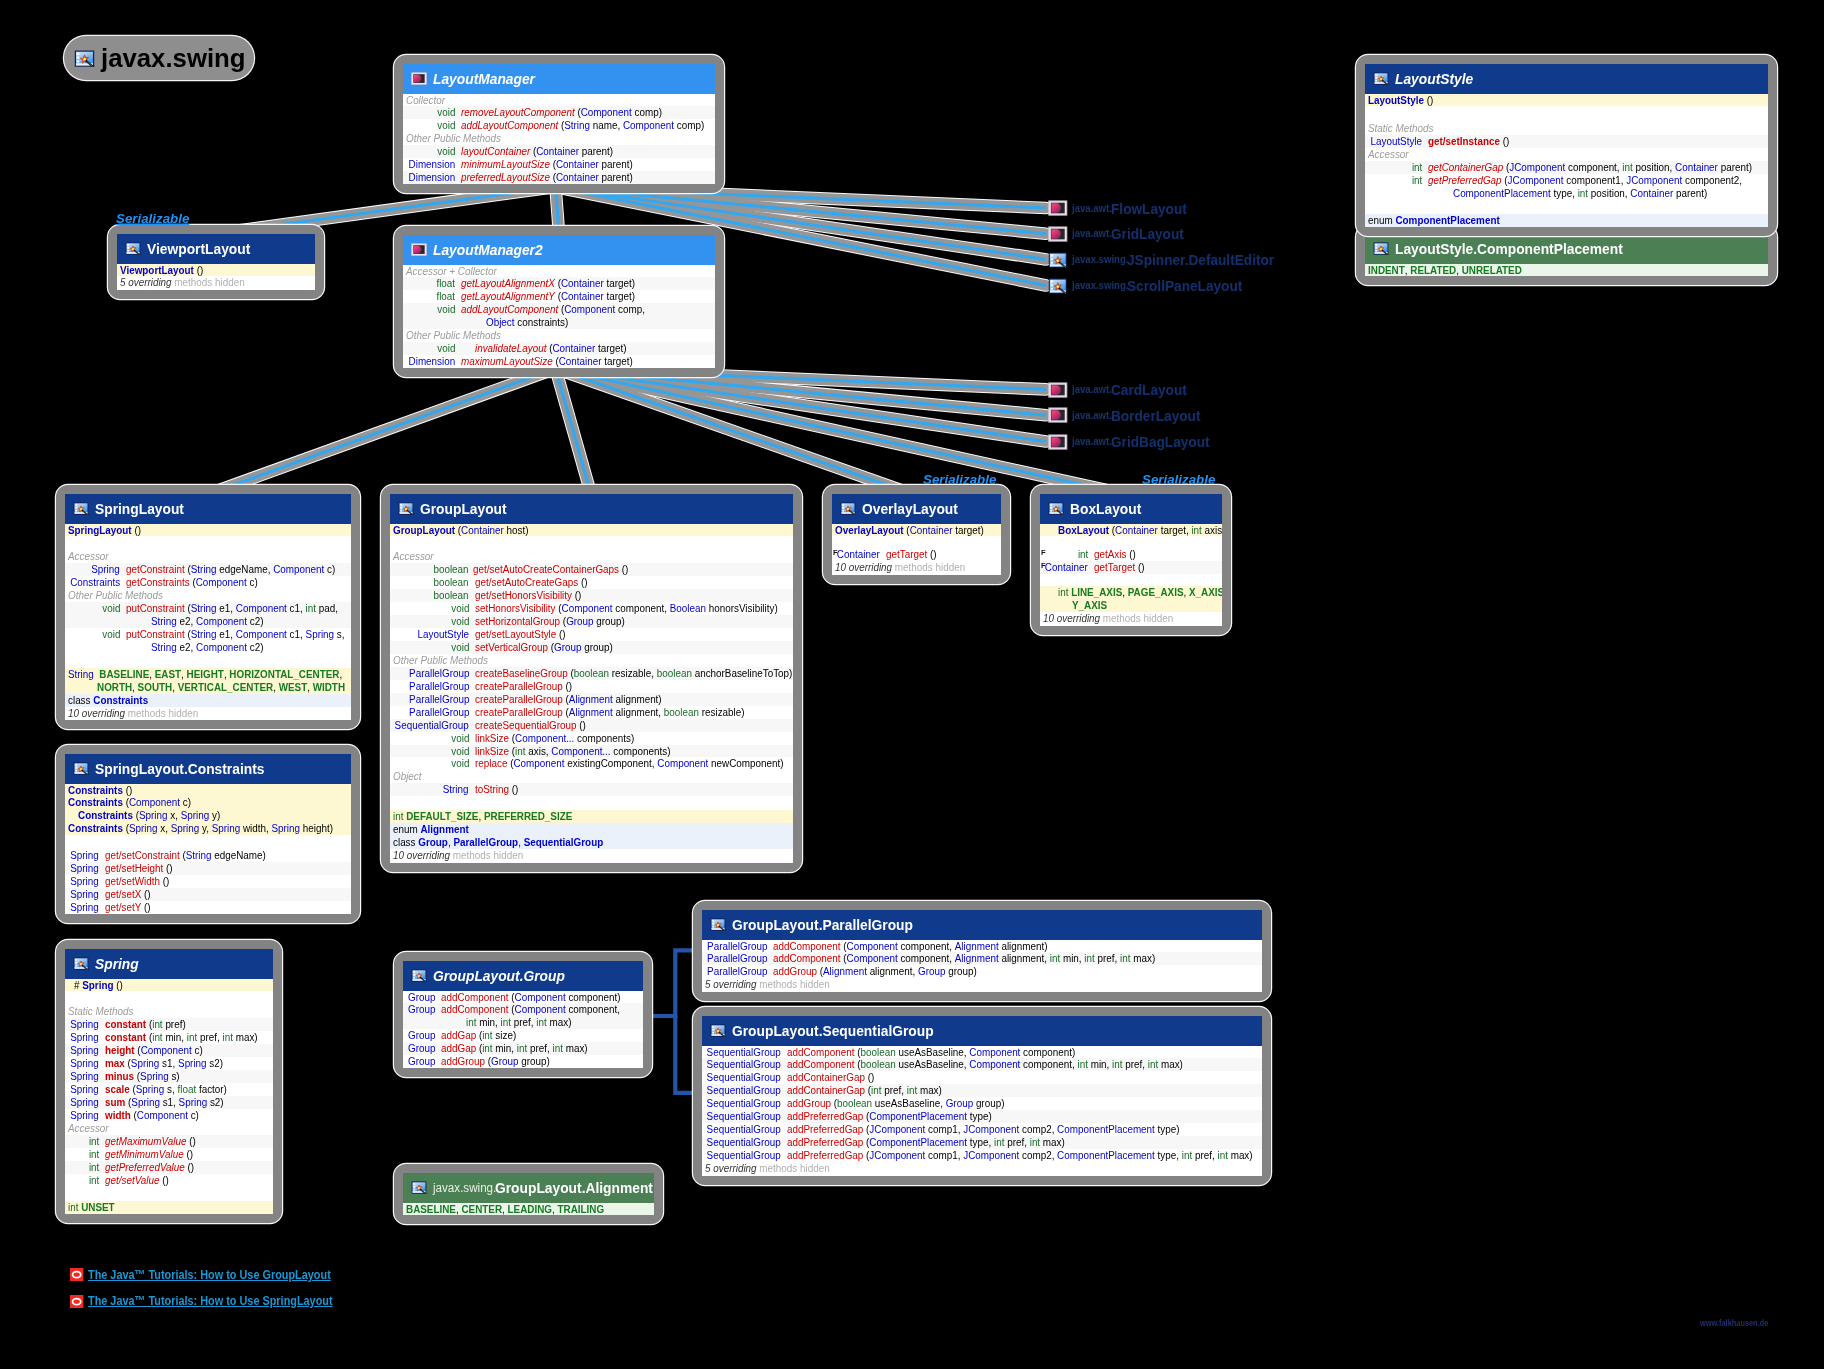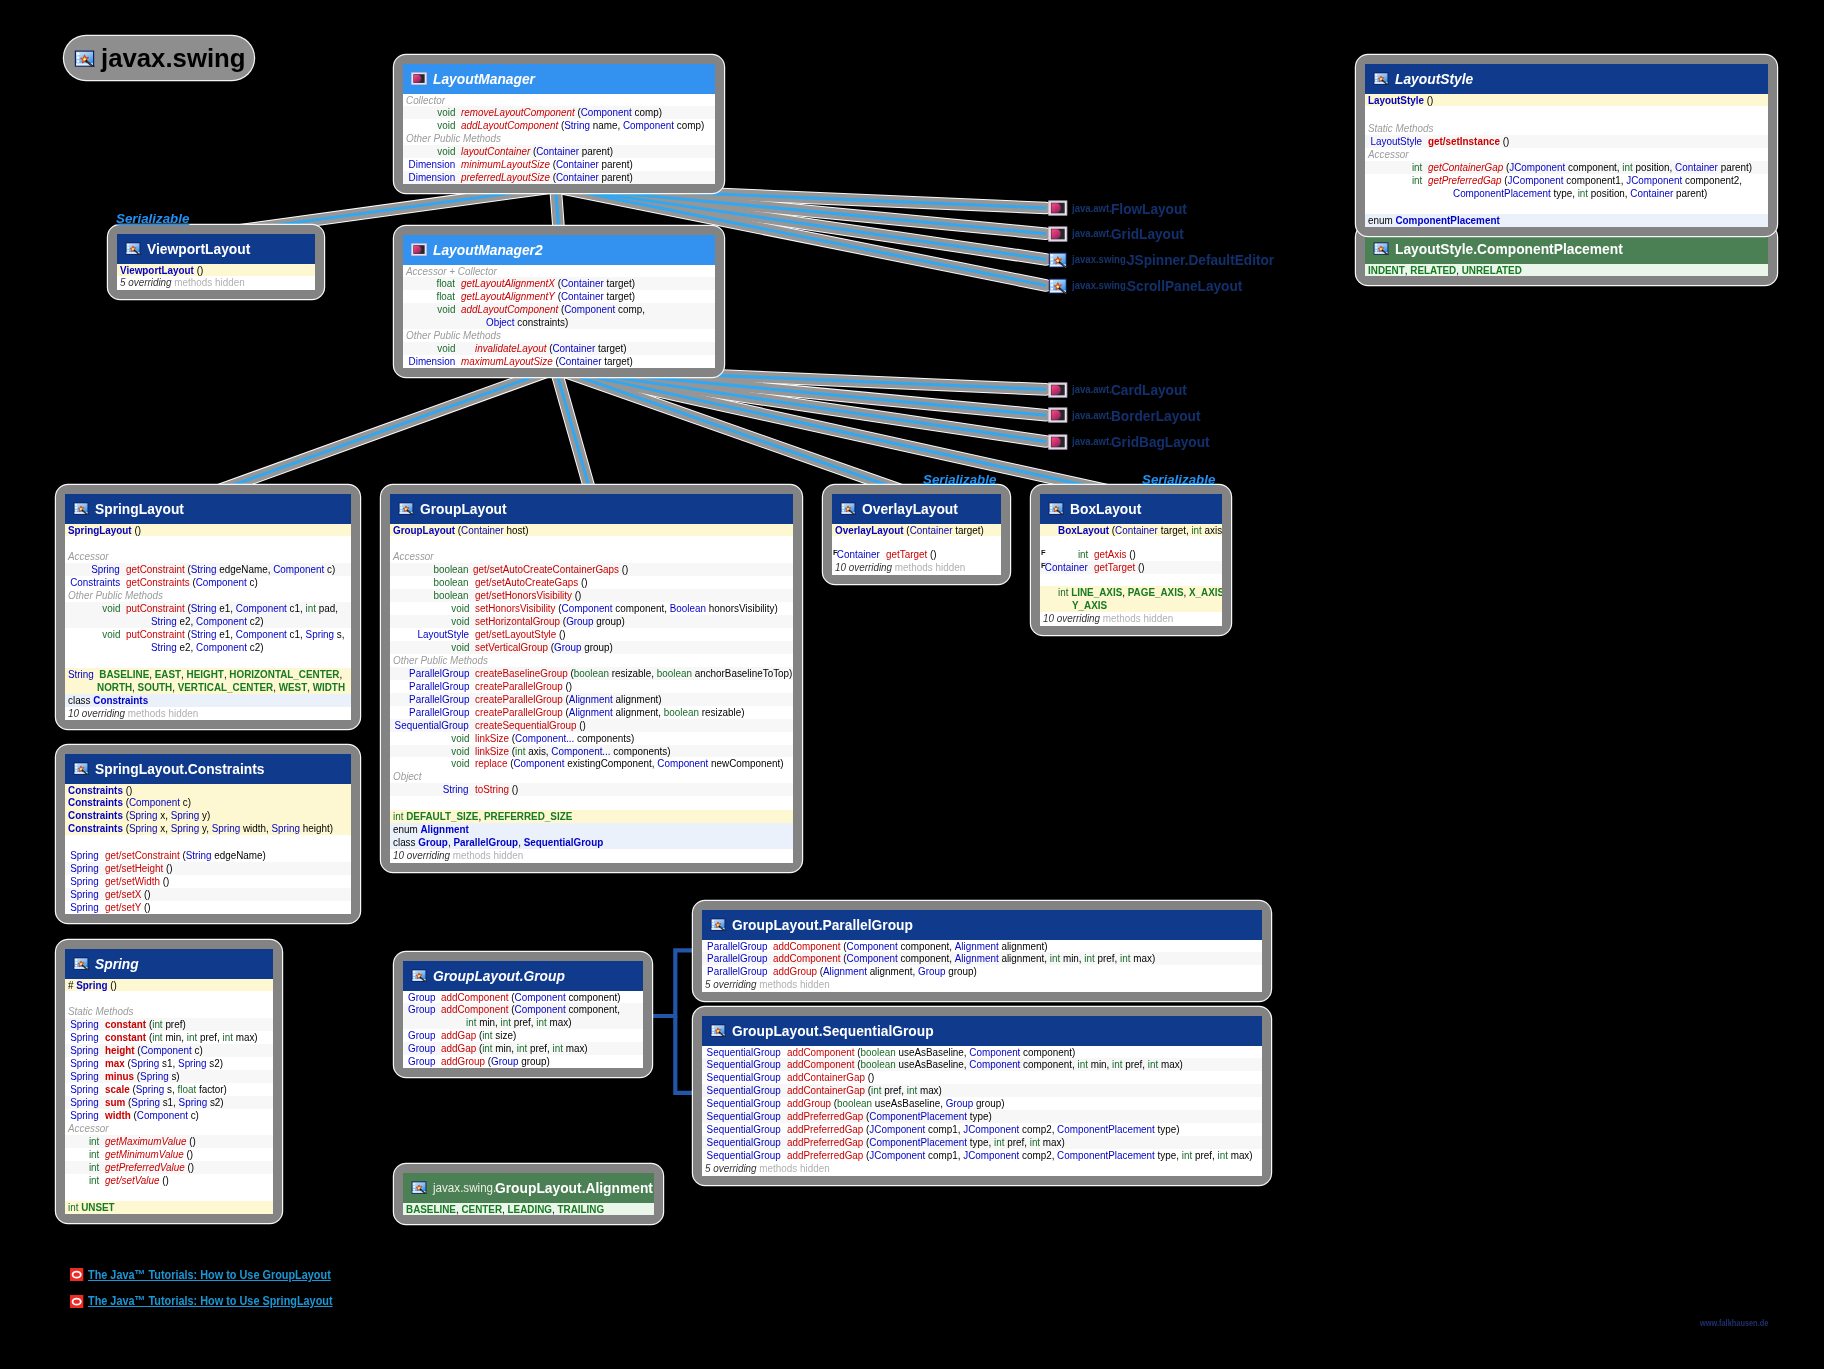--- a/index.html
+++ b/index.html
@@ -786,21 +786,21 @@
         <div class="row ctor">
           <div class="rret" style="width:0px"></div>
           <div class="rbody" style="padding-left:3px"><span><em class="t_cb">Constraints</em><em class="t_n">&nbsp;()</em></span></div>
         </div>
         <div class="row ctor">
           <div class="rret" style="width:0px"></div>
           <div class="rbody" style="padding-left:3px"><span><em class="t_cb">Constraints</em><em class="t_n">&nbsp;(</em><em class="t_t">Component</em><em class="t_n">&nbsp;c)</em></span></div>
         </div>
         <div class="row ctor">
           <div class="rret" style="width:0px"></div>
-          <div class="rbody" style="padding-left:3px"><span><em class="t_cb">Constraints</em><em class="t_n">&nbsp;(</em><em class="t_t">Spring</em><em class="t_n">&nbsp;x,&nbsp;</em><em class="t_t">Spring</em><em class="t_n">&nbsp;y)</em></span></div>
+          <div class="rbody" style="padding-left:13px"><span><em class="t_cb">Constraints</em><em class="t_n">&nbsp;(</em><em class="t_t">Spring</em><em class="t_n">&nbsp;x,&nbsp;</em><em class="t_t">Spring</em><em class="t_n">&nbsp;y)</em></span></div>
         </div>
         <div class="row ctor">
           <div class="rret" style="width:0px"></div>
           <div class="rbody" style="padding-left:3px"><span><em class="t_cb">Constraints</em><em class="t_n">&nbsp;(</em><em class="t_t">Spring</em><em class="t_n">&nbsp;x,&nbsp;</em><em class="t_t">Spring</em><em class="t_n">&nbsp;y,&nbsp;</em><em class="t_t">Spring</em><em class="t_n">&nbsp;width,&nbsp;</em><em class="t_t">Spring</em><em class="t_n">&nbsp;height)</em></span></div>
         </div>
         <div class="gap" style="height:14px"></div>
         <div class="row">
           <div class="rret" style="width:34px">
             <span class="t_t">Spring</span>
           </div>
@@ -857,21 +857,21 @@
         <rect x="2.5" y="9.6" width="2.2" height="2.0" rx="0.3"></rect>
       </g>
       <path d="M9.5 4.8 L10.5 7.2 L13.1 6.9 L11.2 8.9 L12.3 11.3 L9.8 10.1 L7.7 11.9 L8.1 9.3 L6.0 7.8 L8.6 7.4 Z" fill="url(#stic11)" stroke="#d2451a" stroke-width="1.05" stroke-linejoin="round"></path>
       <path d="M10.6 9.8 L18.8 16.6" stroke="#141414" stroke-width="1.85" stroke-linecap="butt"></path>
       <path d="M11.8 10.8 L17.8 15.8" stroke="#9a9a9a" stroke-width="0.45" stroke-linecap="butt"></path>
     </svg>
           <span class="ttl it" style="width: 40.204px; display: inline-block; overflow: visible; white-space: nowrap;">Spring</span>
         </div>
         <div class="row ctor">
           <div class="rret" style="width:0px"></div>
-          <div class="rbody" style="padding-left:3px"><span><em class="t_n">#&nbsp;</em><em class="t_cb">Spring</em><em class="t_n">&nbsp;()</em></span></div>
+          <div class="rbody" style="padding-left:9px"><span><em class="t_n">#&nbsp;</em><em class="t_cb">Spring</em><em class="t_n">&nbsp;()</em></span></div>
         </div>
         <div class="gap" style="height:14px"></div>
         <div class="sec"><span>Static Methods</span></div>
         <div class="row alt">
           <div class="rret" style="width:34px">
             <span class="t_t">Spring</span>
           </div>
           <div class="rbody" style="padding-left:6px"><span><em class="t_mb">constant</em><em class="t_n">&nbsp;(</em><em class="t_p">int</em><em class="t_n">&nbsp;pref)</em></span></div>
         </div>
         <div class="row">

